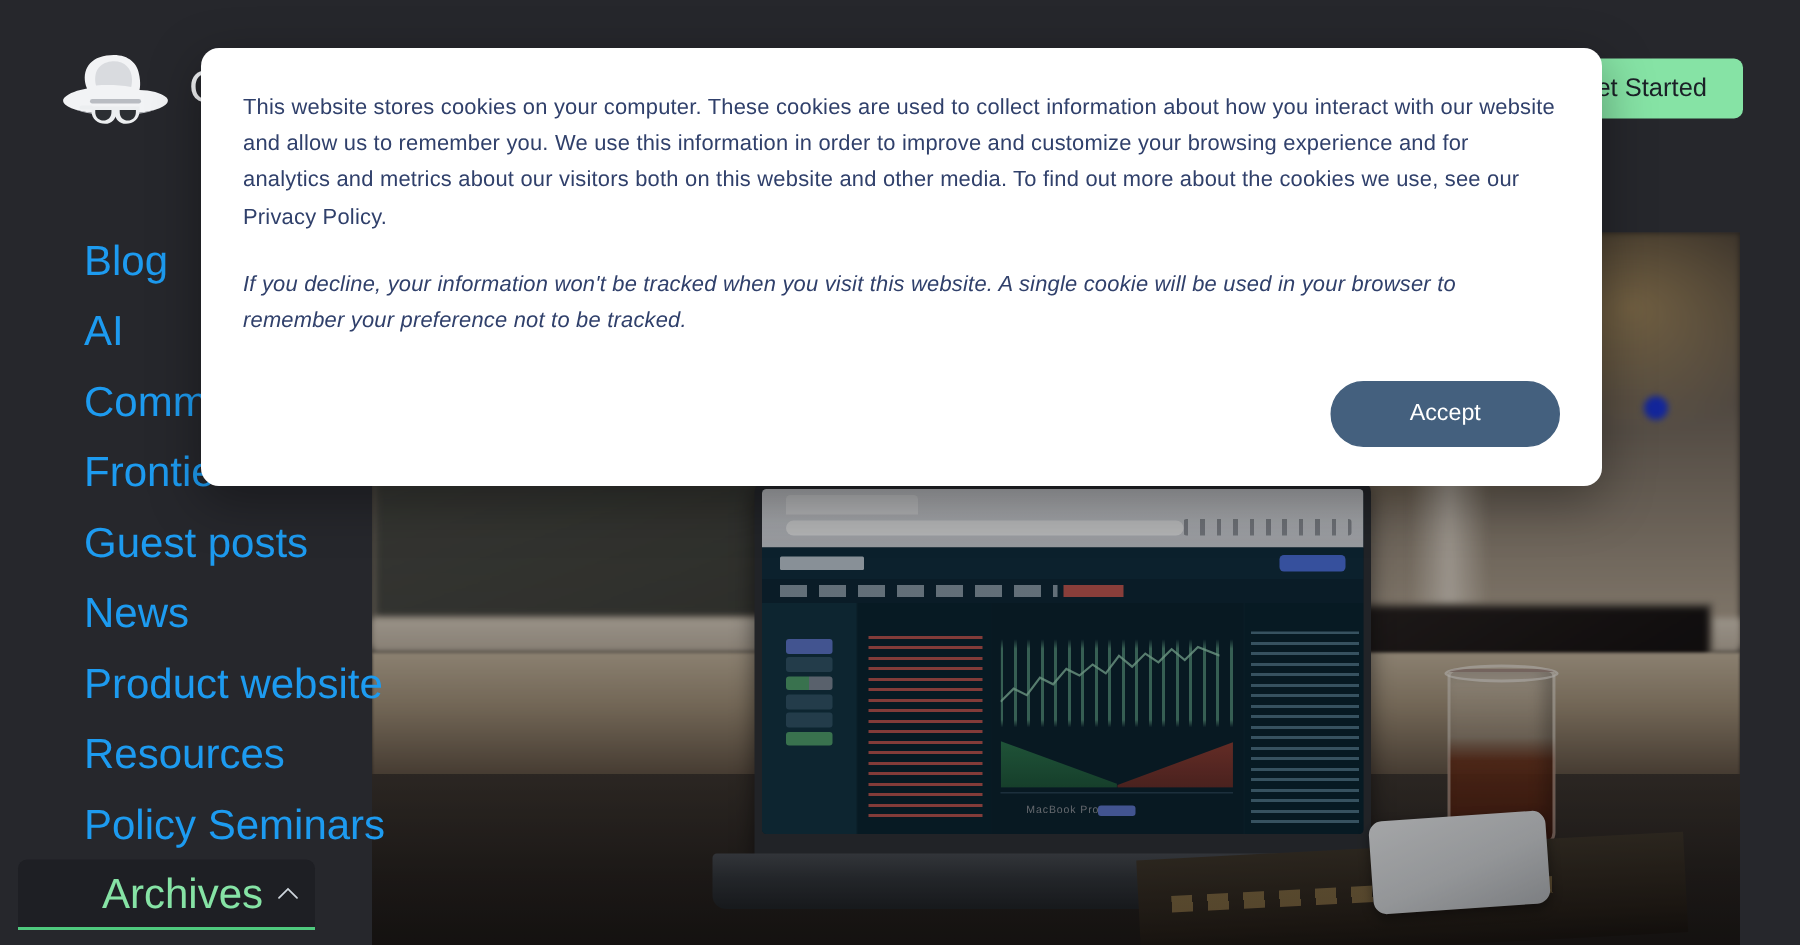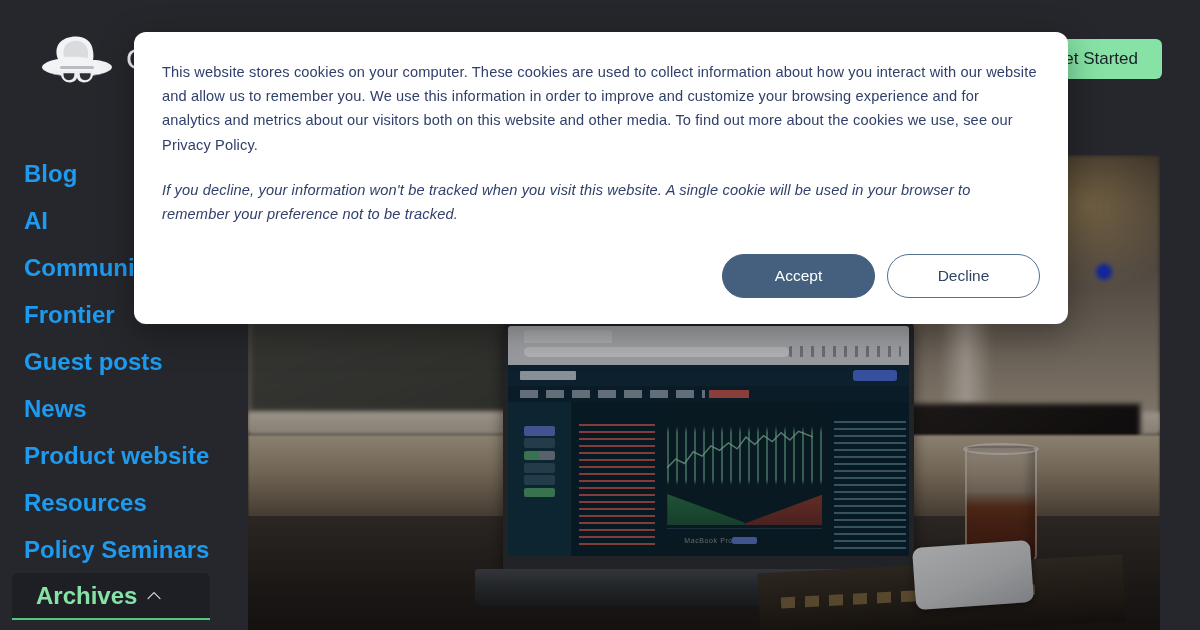--- a/index.html
+++ b/index.html
@@ -74,27 +74,26 @@
     left: 0;
     top: 150px;
     width: 210px;
     z-index: 1;
   }
 
   .nav-item {
     display: block;
     height: 47px;
     line-height: 47px;
-    padding-left: 24px;
-    font-size: 24px;
+    padding-left: 56px;
+    font-size: 28px;
     color: #1d9bf0;
     text-decoration: none;
     white-space: nowrap;
     cursor: pointer;
-    font-weight: bold;
   }
 
   .nav-item.active {
     color: #86e3a5;
     background: #1e1f24;
     border-bottom: 2px solid #4fc97e;
     border-top-left-radius: 6px;
     border-top-right-radius: 6px;
     display: flex;
     align-items: center;
@@ -518,17 +517,16 @@
       <div class="phone"></div>
     </div>
     <div class="hero-dim"></div>
   </div>
 
   <div class="cookie-modal">
     <p class="cookie-text">This website stores cookies on your computer. These cookies are used to collect information about how you interact with our website and allow us to remember you. We use this information in order to improve and customize your browsing experience and for analytics and metrics about our visitors both on this website and other media. To find out more about the cookies we use, see our Privacy Policy.</p>
     <p class="cookie-text">If you decline, your information won't be tracked when you visit this website. A single cookie will be used in your browser to remember your preference not to be tracked.</p>
     <div class="cookie-actions">
       <button class="btn-pill btn-accept">Accept</button>
-      <button class="btn-pill btn-decline">Decline</button>
     </div>
   </div>
 
 </div>
 
 </body></html>

